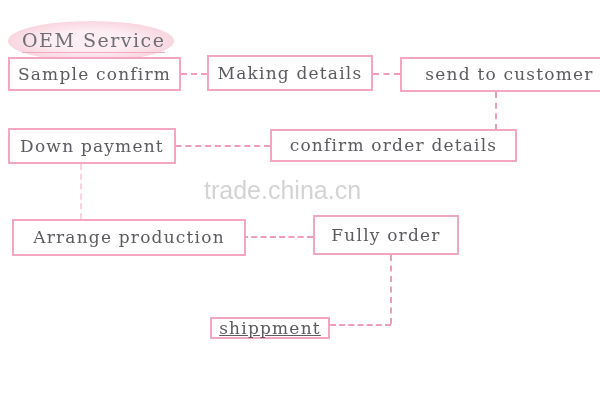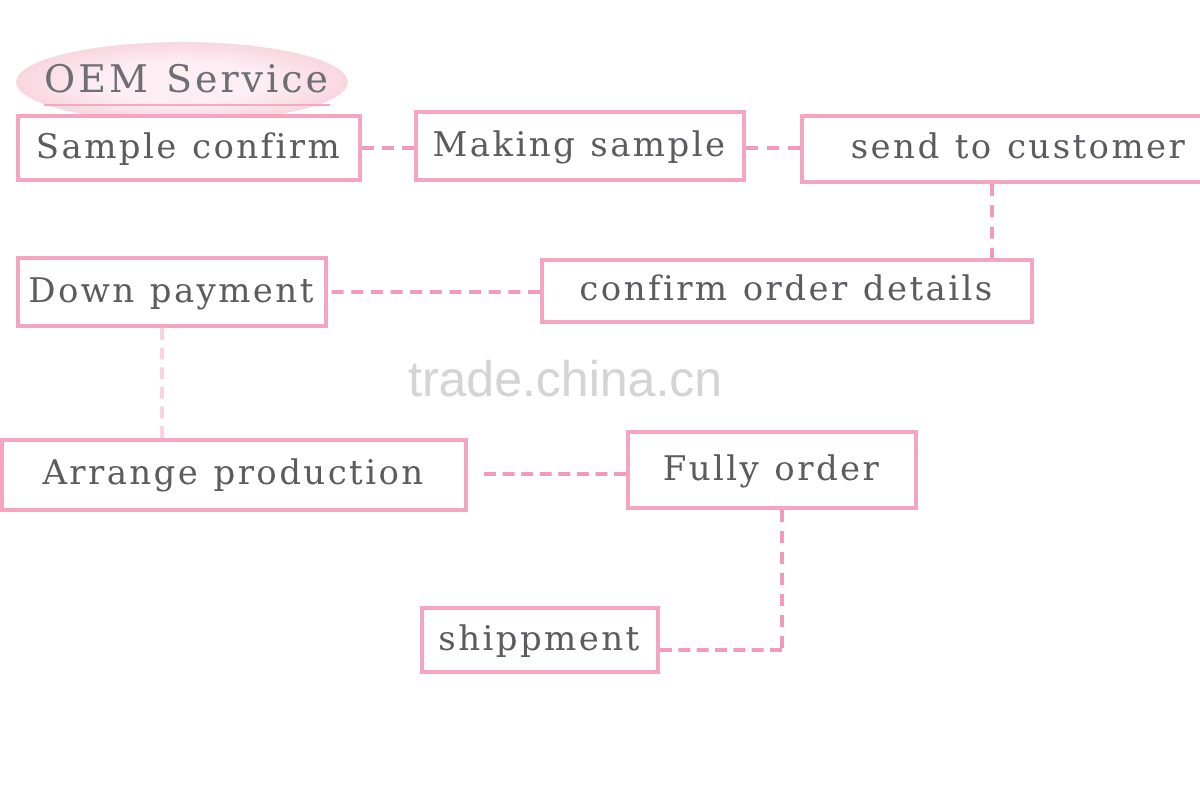--- a/index.html
+++ b/index.html
@@ -74,24 +74,24 @@
     align-items: center;
     justify-content: center;
     white-space: nowrap;
     line-height: 1;
   }
 
   #node-sample-confirm      { left:   8px; top:  57px; width: 173px; height: 34px; }
   #node-making-sample       { left: 207px; top:  55px; width: 166px; height: 36px; }
   #node-send-to-customer    { left: 400px; top:  57px; width: 219px; height: 35px; }
   #node-confirm-order       { left: 270px; top: 129px; width: 247px; height: 33px; }
-  #node-down-payment        { left:   8px; top: 128px; width: 156px; height: 36px; }
-  #node-arrange-production  { left:   0; top: 219px; width: 234px; height: 37px; }
+  #node-down-payment        { left:   8px; top: 128px; width: 168px; height: 36px; }
+  #node-arrange-production  { left:   12px; top: 219px; width: 234px; height: 37px; }
   #node-fully-paid          { left: 313px; top: 215px; width: 146px; height: 40px; }
-  #node-shippment           { left: 210px; top: 303px; width: 120px; height: 34px; }
+  #node-shippment           { left: 210px; top: 317px; width: 120px; height: 22px; text-decoration: underline; }
 
   
   .conn {
     position: absolute;
   }
   .conn.h {
     border-top: 2px dashed #f09cb8;
     height: 0;
   }
   .conn.v {
@@ -133,21 +133,21 @@
   <div class="conn h" id="conn-sample-to-making"></div>
   <div class="conn h" id="conn-making-to-send"></div>
   <div class="conn v" id="conn-send-to-confirm"></div>
   <div class="conn h" id="conn-confirm-to-down"></div>
   <div class="conn v faint" id="conn-down-to-arrange"></div>
   <div class="conn h" id="conn-arrange-to-fully"></div>
   <div class="conn v" id="conn-fully-vert"></div>
   <div class="conn h" id="conn-fully-horiz"></div>
 
   <div class="node" id="node-sample-confirm">Sample confirm</div>
-  <div class="node" id="node-making-sample">Making sample</div>
+  <div class="node" id="node-making-sample">Making details</div>
   <div class="node" id="node-send-to-customer">send to customer</div>
   <div class="node" id="node-confirm-order">confirm order details</div>
   <div class="node" id="node-down-payment">Down payment</div>
   <div class="node" id="node-arrange-production">Arrange production</div>
   <div class="node" id="node-fully-paid">Fully order</div>
   <div class="node" id="node-shippment">shippment</div>
 
 </div>
 
 </body></html>

